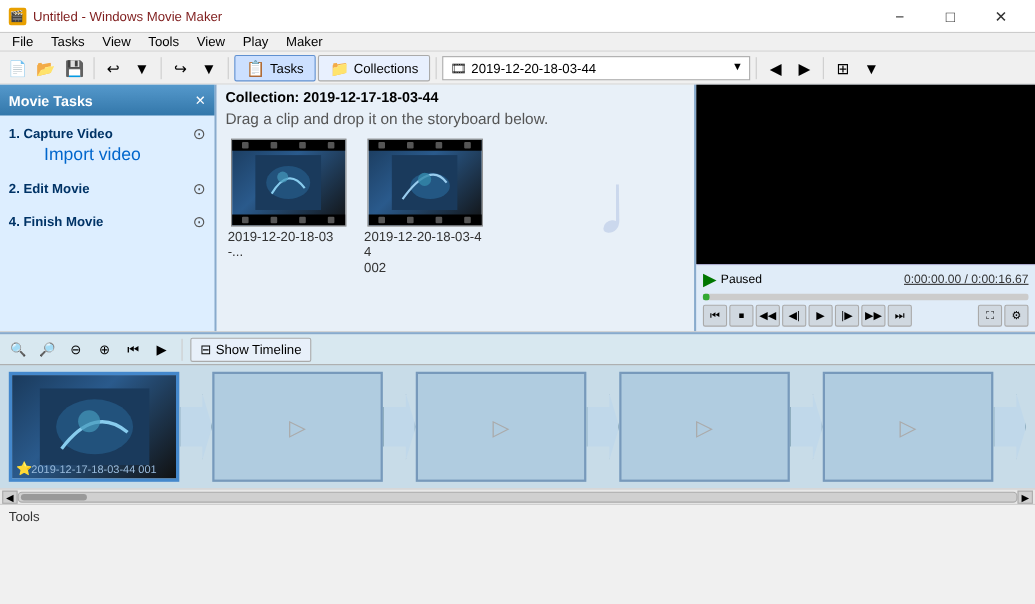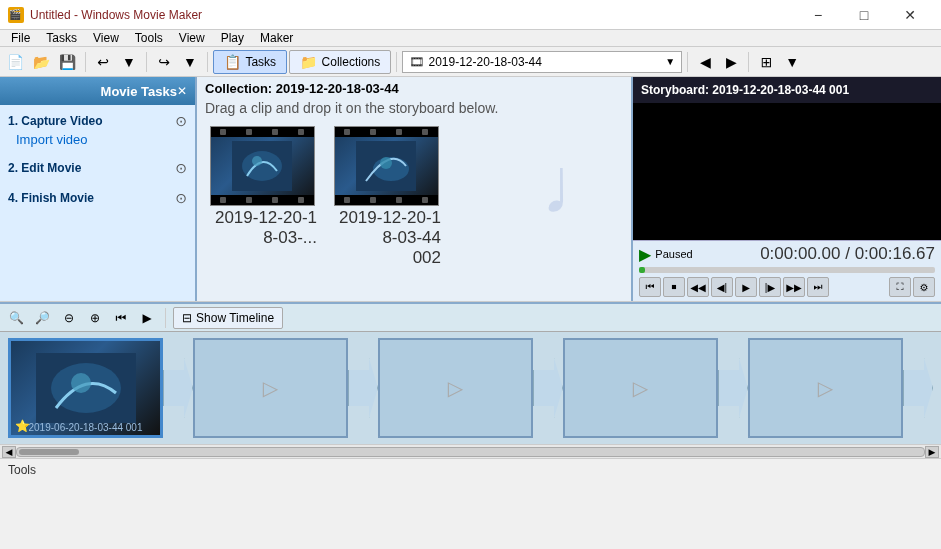--- a/index.html
+++ b/index.html
@@ -101,37 +101,37 @@
       flex-direction: column;
     }
     .panel-header {
       background: linear-gradient(to bottom, #5599cc, #3377aa);
       color: white;
       padding: 4px 8px;
       font-weight: bold;
       font-size: 13px;
       display: flex;
       align-items: center;
-      justify-content: flex-end;
+      justify-content: space-between;
       height: 28px;
     }
     .panel-close { cursor: pointer; font-size: 12px; color: white; background: none; border: none; }
 
     .task-section { padding: 4px 8px; }
     .task-heading {
       font-size: 12px;
       font-weight: bold;
       color: #003366;
       padding: 4px 0 2px 0;
       display: flex;
       align-items: center;
       justify-content: space-between;
     }
     .task-heading-btn { background: none; border: none; cursor: pointer; font-size: 14px; color: #555; }
-    .task-link { color: #0066cc; text-decoration: none; display: block; padding: 1px 8px; font-size: 13px; cursor: pointer; }
+    .task-link { color: #0066cc; text-decoration: none; display: block; padding: 1px 8px; font-size: 16px; cursor: pointer; margin-left: 24px; }
 
     
     .center-panel {
       flex: 1;
       background: #e8f0f8;
       display: flex;
       flex-direction: column;
       overflow: hidden;
     }
     .collection-header { padding: 4px 8px; font-weight: bold; font-size: 13px; }
@@ -176,21 +176,21 @@
       align-items: center;
       justify-content: space-around;
     }
     .filmstrip-top { top: 0; }
     .filmstrip-bottom { bottom: 0; }
     .filmstrip-hole {
       width: 6px; height: 6px;
       background: #555;
       border-radius: 1px;
     }
-    .clip-label { font-size: 17px; text-align: right; margin-top: 2px; color: #333; max-width: 110px; word-break: break-all; }
+    .clip-label { font-size: 12px; text-align: left; margin-top: 2px; color: #333; max-width: 110px; word-break: break-all; }
 
     
     .right-panel {
       width: 310px;
       min-width: 310px;
       background: #c8d8e8;
       border-left: 2px solid #88aacc;
       display: flex;
       flex-direction: column;
     }
@@ -218,21 +218,21 @@
       padding: 2px 6px;
     }
     .player-status-row {
       display: flex;
       align-items: center;
       font-size: 11px;
       padding: 1px 0;
       gap: 4px;
     }
     .paused-icon { color: #007700; font-size: 16px; }
-    .time-display { margin-left: auto; font-size: 17px; color: #333; }
+    .time-display { margin-left: auto; font-size: 11px; color: #333; text-decoration: underline; }
     .progress-bar-container {
       height: 6px;
       background: #ccc;
       border-radius: 2px;
       margin: 2px 0;
       position: relative;
     }
     .progress-bar-fill {
       height: 100%;
       width: 2%;
@@ -465,21 +465,21 @@
     </div>
     <div class="task-section">
       <div class="task-heading">
         <span>4. Finish Movie</span>
         <button class="task-heading-btn">⊙</button>
       </div>
     </div>
   </div>
 
   <div class="center-panel">
-    <div class="collection-header">Collection: 2019-12-20-18-03-44</div>
+    <div class="collection-header">Collection: 2019-12-17-18-03-44</div>
     <div class="collection-subtext">Drag a clip and drop it on the storyboard below.</div>
     <div class="collection-items" style="position:relative;">
 
       <div style="position:absolute;right:10px;top:20px;font-size:80px;color:rgba(160,180,220,0.4);pointer-events:none;z-index:0;">♩</div>
 
       <div class="collection-item" style="z-index:1;">
         <div class="clip-thumbnail">
           <div class="filmstrip-top">
             <div class="filmstrip-hole"></div>
             <div class="filmstrip-hole"></div>
@@ -529,21 +529,20 @@
         </div>
         <div class="clip-label">
           <span>2019-12-20-18-03-44</span><br>
           <span>002</span>
         </div>
       </div>
     </div>
   </div>
 
   <div class="right-panel">
-    <div class="storyboard-header">Storyboard: 2019-12-20-18-03-44 001</div>
     <div class="preview-area">
       <div class="preview-black"></div>
     </div>
     <div class="player-controls">
       <div class="player-status-row">
         <span class="paused-icon">▶</span>
         <span>Paused</span>
         <span class="time-display">0:00:00.00  /  0:00:16.67</span>
       </div>
       <div class="progress-bar-container">
@@ -584,21 +583,21 @@
   <div class="storyboard-clips">
 
     <div class="story-clip active">
       <svg width="100" height="70" viewBox="0 0 100 70">
         <rect width="100" height="70" fill="#1a3a5c"></rect>
         <ellipse cx="50" cy="35" rx="35" ry="25" fill="#2a6a9c" opacity="0.5"></ellipse>
         <path d="M20 55 Q50 15 80 40" stroke="#88ccee" stroke-width="3" fill="none"></path>
         <circle cx="45" cy="30" r="10" fill="#4499bb" opacity="0.7"></circle>
       </svg>
       <div class="story-clip-star">⭐</div>
-      <div class="story-clip-label">2019-06-20-18-03-44 001</div>
+      <div class="story-clip-label">2019-12-17-18-03-44 001</div>
     </div>
 
     <div class="story-arrow"></div>
 
     <div class="story-clip">
       <div style="color:#aaa;font-size:20px;">▷</div>
     </div>
 
     <div class="story-arrow"></div>
 

